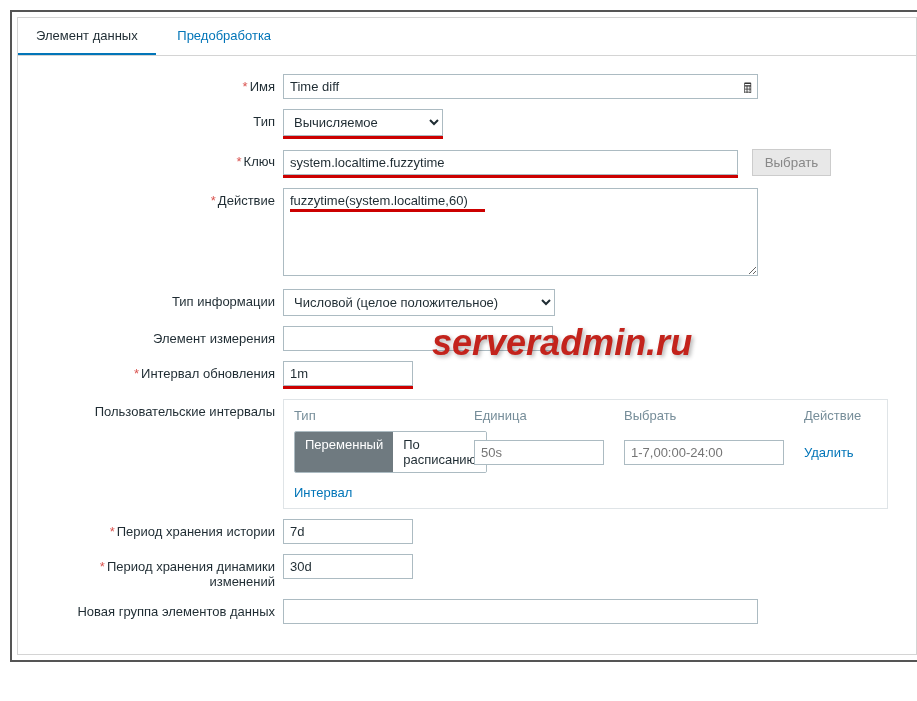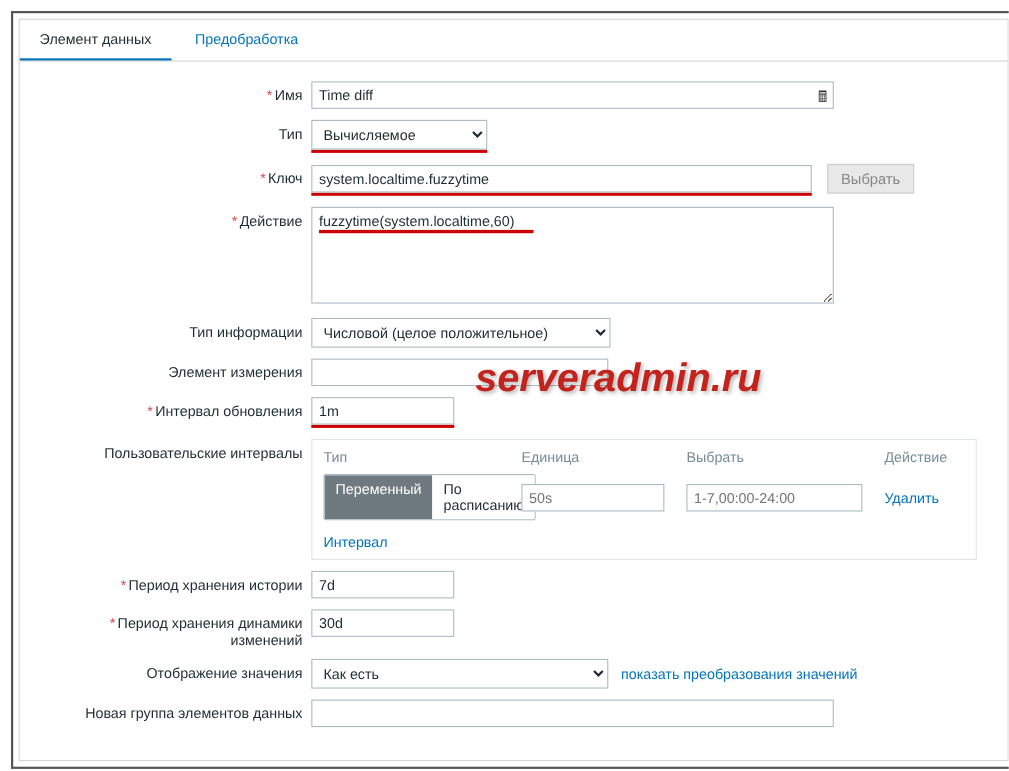--- a/index.html
+++ b/index.html
@@ -162,29 +162,20 @@
   </div>
 </div>
 
 <div class="row">
   <div class="label"><span class="req">*</span><span>Период хранения динамики изменений</span></div>
   <div class="field">
     <input type="text" class="inp-trend" value="30d" style="">
   </div>
 </div>
 
-<div class="row">
-  <div class="label"><span>Отображение значения</span></div>
-  <div class="field">
-    <select class="inp-show">
-      <option>Как есть</option>
-    </select>
-    <span class="link" style="margin-left:8px">показать преобразования значений</span>
-  </div>
-</div>
 
 <div class="row">
   <div class="label"><span>Новая группа элементов данных</span></div>
   <div class="field">
     <input type="text" class="inp-newgrp" value="" style="">
   </div>
 </div>
 
 </div>
 </div>

